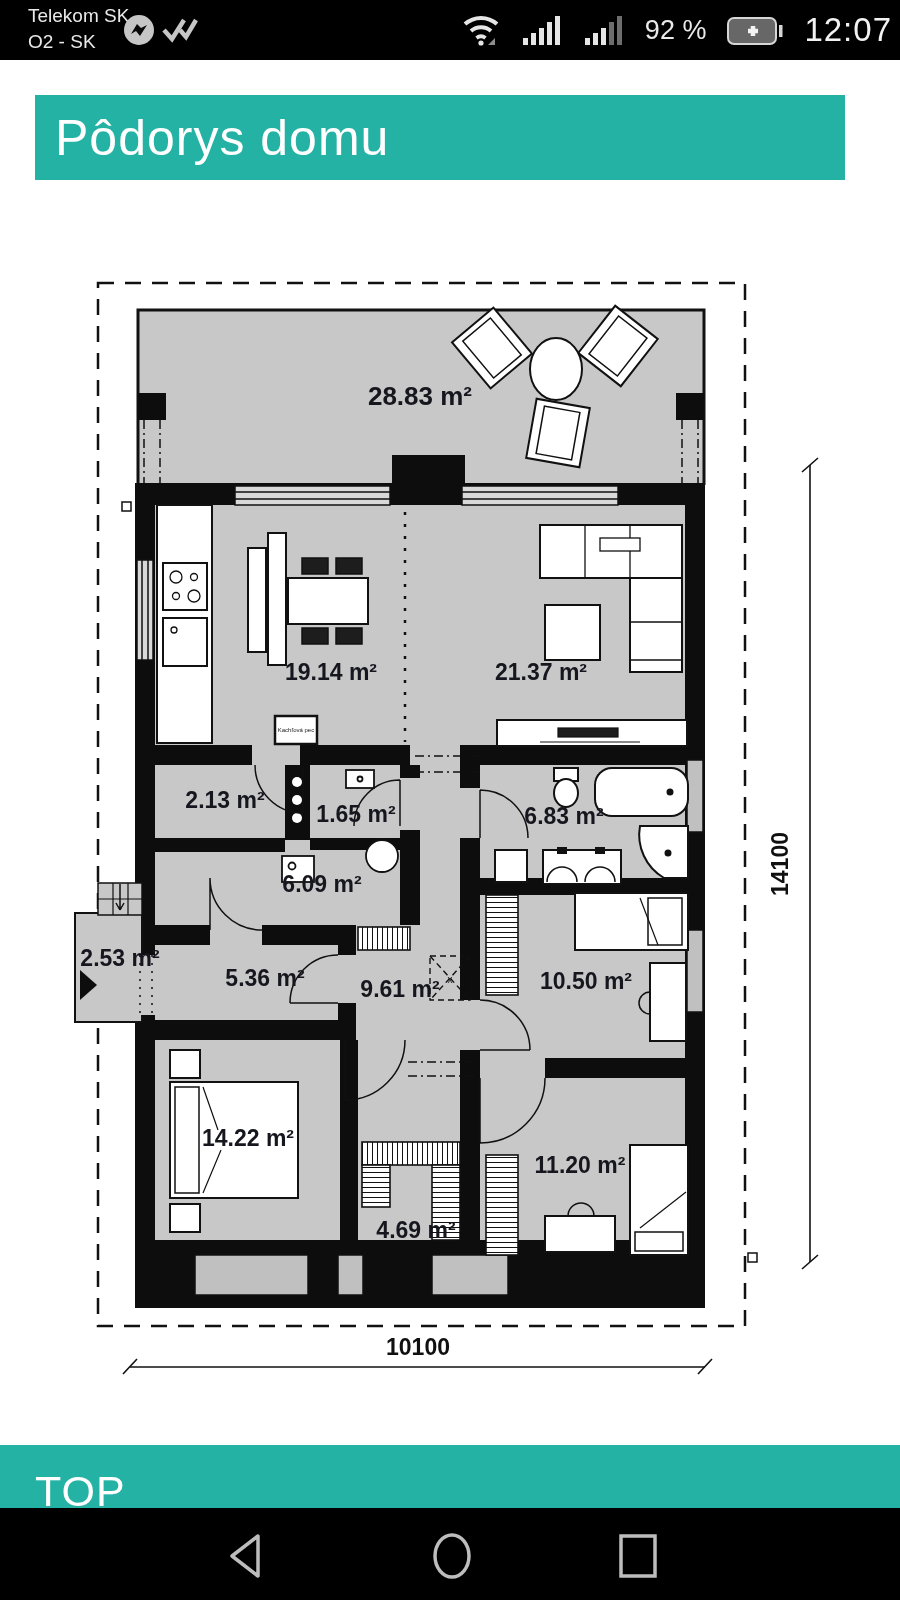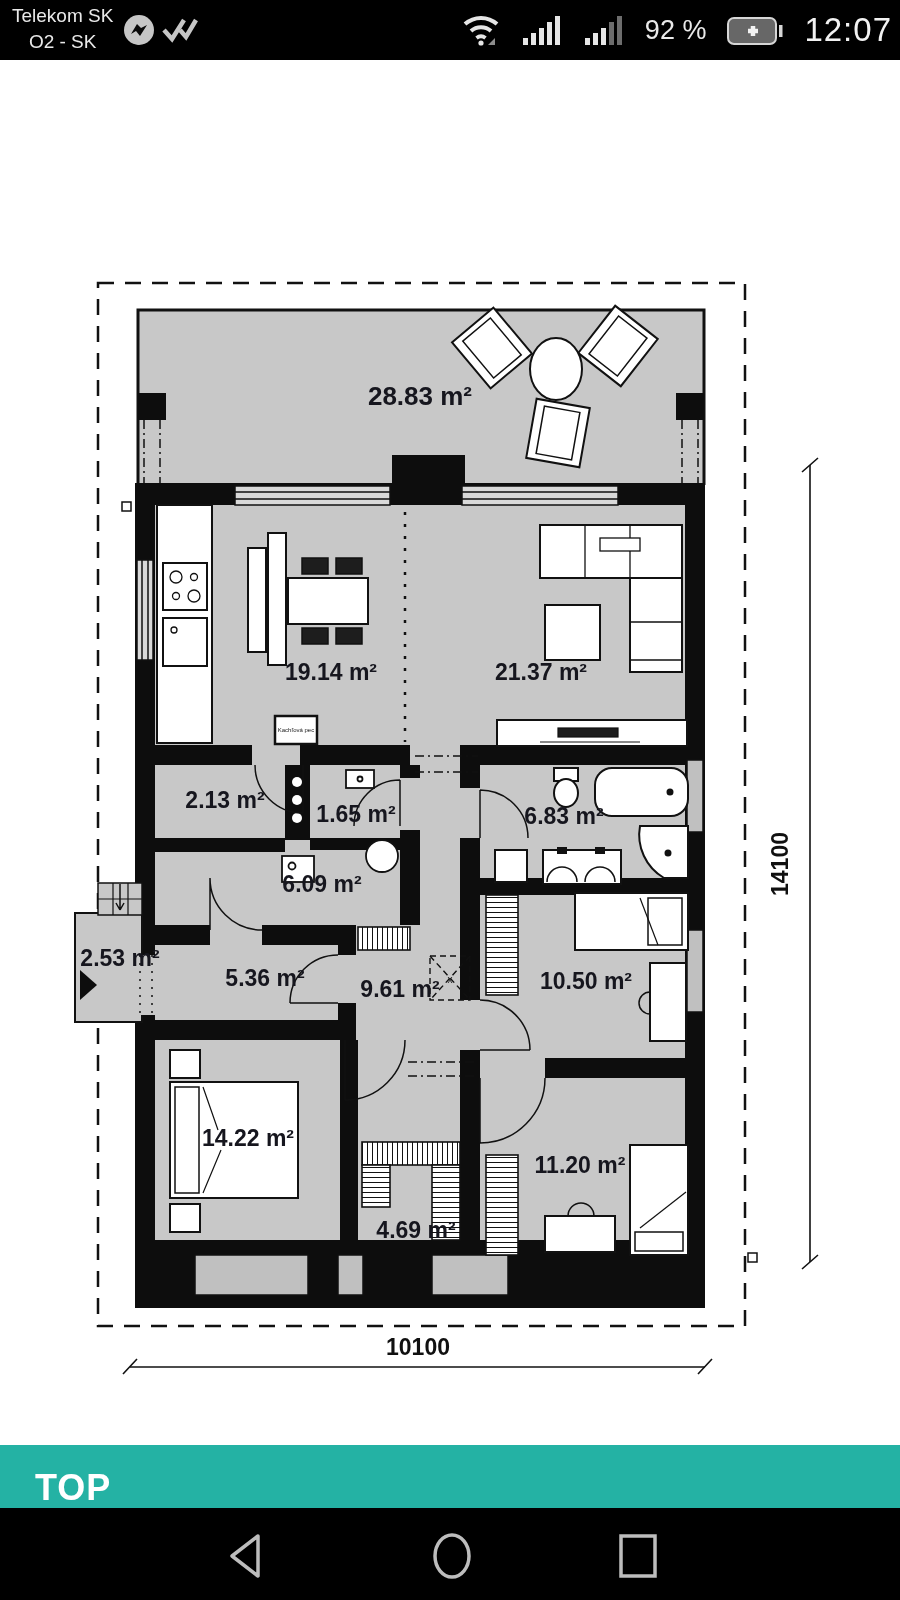--- a/index.html
+++ b/index.html
@@ -1,37 +1,37 @@
 <!DOCTYPE html>
 <html><head>
 <meta charset="utf-8">
 <style>
   html,body{margin:0;padding:0;background:#fff;}
   .screen{position:relative;width:900px;height:1600px;background:#fff;overflow:hidden;
           font-family:"Liberation Sans",sans-serif;}
   
   .statusbar{position:absolute;left:0;top:0;width:900px;height:60px;background:#000;}
-  .carrier{position:absolute;left:12px;top:3px;color:#e9e9e9;font-size:19px;line-height:26px;text-align:center;}
+  .carrier{position:absolute;left:28px;top:3px;color:#e9e9e9;font-size:19px;line-height:26px;}
   .sb-right{position:absolute;right:8px;top:0;height:60px;display:flex;align-items:center;gap:20px;}
   .sb-text{color:#e9e9e9;font-size:27px;}
   .sb-time{color:#f2f2f2;font-size:33px;letter-spacing:1px;}
   
   .header{position:absolute;left:35px;top:95px;width:810px;height:85px;background:#24b2a4;}
   .header .title{position:absolute;left:20px;top:50%;transform:translateY(-50%);
                  color:#fff;font-size:50px;font-weight:500;letter-spacing:1px;}
   
   .plan{position:absolute;left:0;top:0;}
   text.room{font-family:"Liberation Sans",sans-serif;font-weight:bold;font-size:23px;fill:#16161e;}
   text.big{font-size:26px;}
   text.dim{font-family:"Liberation Sans",sans-serif;font-weight:bold;font-size:23px;fill:#101010;}
   text.tiny{font-family:"Liberation Sans",sans-serif;font-size:6px;fill:#222;}
   text.xsmall{font-family:"Liberation Sans",sans-serif;font-size:10px;fill:#222;}
   
   .footer{position:absolute;left:0;top:1445px;width:900px;height:63px;background:#24b2a4;overflow:hidden;}
-  .footer .sec{position:absolute;left:35px;top:22px;color:#fff;font-size:36px;font-weight:bold;letter-spacing:1px;}
+  .footer .sec{position:absolute;left:35px;top:22px;color:#fff;font-size:43px;font-weight:normal;letter-spacing:1px;}
   .navbar{position:absolute;left:0;top:1508px;width:900px;height:92px;background:#000;}
   .navbtn{position:absolute;top:24px;width:60px;height:48px;}
 </style>
 </head>
 <body>
 
 <div class="screen">
 
   <div class="statusbar">
     <div class="carrier">
@@ -72,20 +72,23 @@
       <span class="sb-text">92 %</span>
       <svg width="58" height="36" viewBox="0 0 58 36">
         <rect x="2" y="6" width="48" height="26" rx="6" fill="#676767" stroke="#d6d6d6" stroke-width="2"></rect>
         <path d="M22 19 H32 M27 14 V24" stroke="#f2f2f2" stroke-width="4.5"></path>
         <rect x="53" y="13" width="3.5" height="12" fill="#d6d6d6"></rect>
       </svg>
       <span class="sb-time">12:07</span>
     </div>
   </div>
 
+  <div class="header">
+    <div class="title">Pôdorys domu</div>
+  </div>
 
   <svg class="plan" width="900" height="1600" viewBox="0 0 900 1600">
     <defs>
       <pattern id="hh" width="6" height="5" patternUnits="userSpaceOnUse">
         <rect width="6" height="5" fill="#fff"></rect>
           <path d="M0 2.5 H6" stroke="#111" stroke-width="1"></path>
       </pattern>
       <pattern id="hv" width="5" height="6" patternUnits="userSpaceOnUse">
         <rect width="5" height="6" fill="#fff"></rect>
           <path d="M2.5 0 V6" stroke="#111" stroke-width="1"></path>

